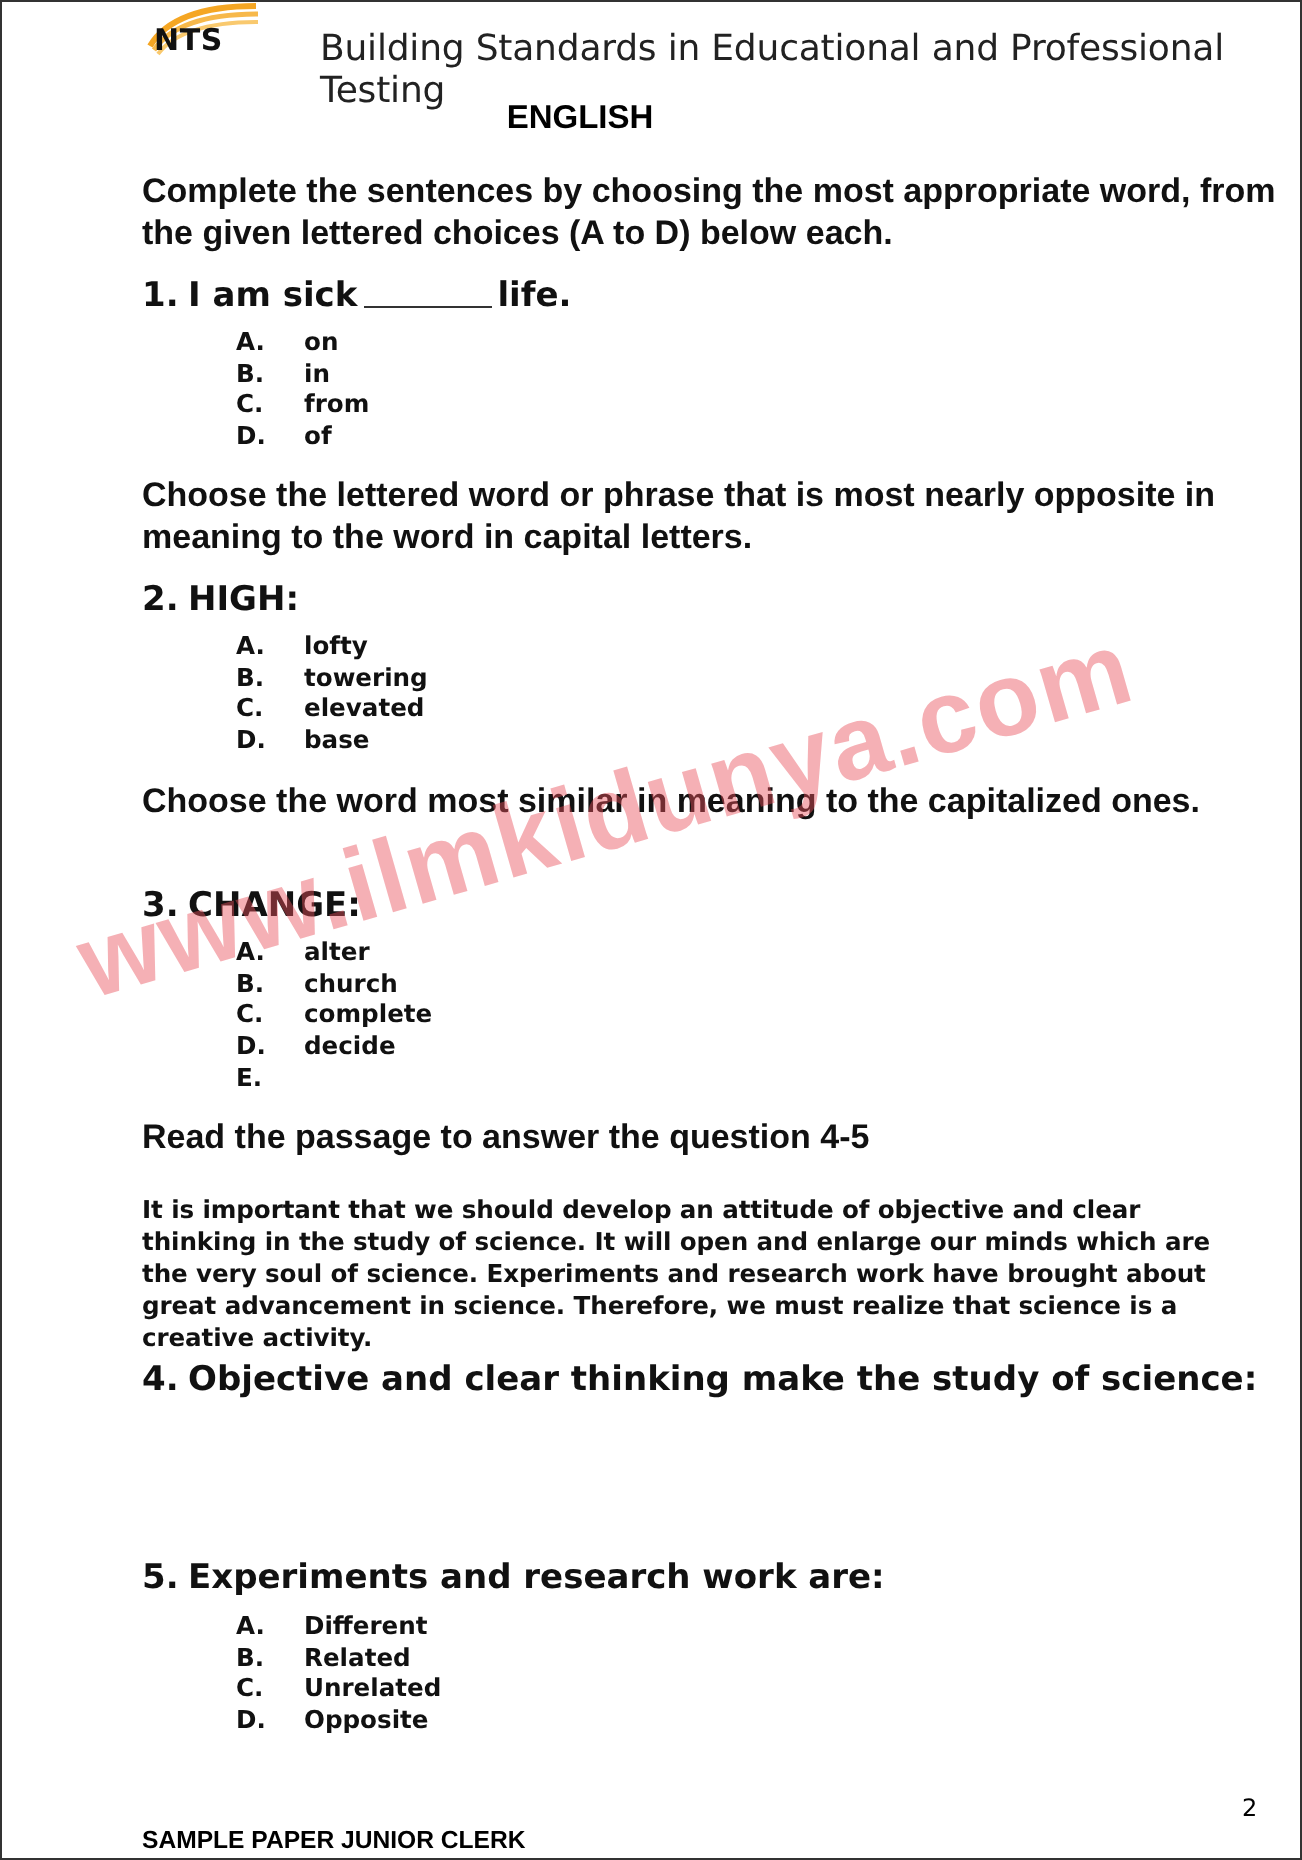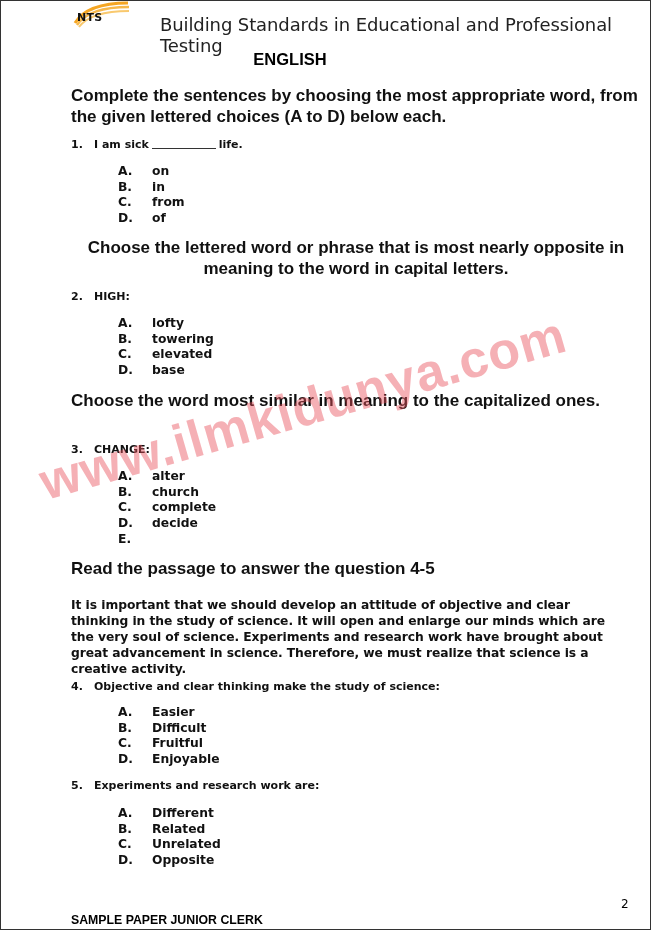--- a/index.html
+++ b/index.html
@@ -7,40 +7,40 @@
   body { position: relative; font-family: "DejaVu Sans", sans-serif; color: #000; }
   .page {
     position: absolute; left: 0; top: 0; width: 651px; height: 930px;
     border: 1.5px solid #333; background: #fff; overflow: hidden;
   }
   .logo {
     position: absolute; left: 72px; top: 0px; width: 60px; height: 28px;
   }
   .logo-text {
     position: absolute; left: 4px; top: 10px;
-    font-family: "DejaVu Sans", sans-serif; font-weight: bold; font-size: 11px;
+    font-family: "DejaVu Sans", sans-serif; font-weight: bold; font-size: 15px;
     color: #111; letter-spacing: 0.3px;
   }
   .tagline {
     position: absolute; left: 159px; top: 13px;
     font-family: "DejaVu Sans", sans-serif; font-size: 18px; color: #222;
     letter-spacing: -0.1px;
   }
   .subject {
     position: absolute; left: 0; width: 578px; top: 49px; text-align: center;
     font-family: Liberation Sans, sans-serif; font-weight: bold; font-size: 16.5px;
   }
   .instr {
     position: absolute; left: 70px; width: 570px;
     font-family: "Liberation Sans", sans-serif; font-weight: bold; font-size: 17px;
     line-height: 21px; color: #111;
   }
   .q {
     position: absolute; left: 70px;
-    font-family: "DejaVu Sans", sans-serif; font-weight: bold; font-size: 11px;
+    font-family: "DejaVu Sans", sans-serif; font-weight: bold; font-size: 17px;
     color: #111;
   }
   .q .num { display: inline-block; width: 23px; }
   .blank {
     display: inline-block; width: 64px; border-bottom: 1.5px solid #333;
     margin: 0 3px; vertical-align: -1px;
   }
   .opts { position: absolute; left: 117px; }
   .opt {
     height: 15.7px; font-family: "DejaVu Sans", sans-serif; font-weight: bold;
@@ -89,21 +89,21 @@
   <div class="q" style="top:137px;">
     <span class="num">1.</span><span>I am sick</span><span class="blank"></span><span>life.</span>
   </div>
   <div class="opts" style="top:163px;">
     <div class="opt"><span class="letter">A.</span><span>on</span></div>
     <div class="opt"><span class="letter">B.</span><span>in</span></div>
     <div class="opt"><span class="letter">C.</span><span>from</span></div>
     <div class="opt"><span class="letter">D.</span><span>of</span></div>
   </div>
 
-  <div class="instr" style="top:236px;text-align:center;">Choose the lettered word or phrase that is most nearly opposite in meaning to the word in capital letters.</div>
+  <div class="instr" style="top:236px;">Choose the lettered word or phrase that is most nearly opposite in meaning to the word in capital letters.</div>
   <div class="q" style="top:289px;">
     <span class="num">2.</span><span>HIGH:</span>
   </div>
   <div class="opts" style="top:315px;">
     <div class="opt"><span class="letter">A.</span><span>lofty</span></div>
     <div class="opt"><span class="letter">B.</span><span>towering</span></div>
     <div class="opt"><span class="letter">C.</span><span>elevated</span></div>
     <div class="opt"><span class="letter">D.</span><span>base</span></div>
   </div>
 
@@ -118,26 +118,20 @@
     <div class="opt"><span class="letter">D.</span><span>decide</span></div>
     <div class="opt"><span class="letter">E.</span><span></span></div>
   </div>
 
   <div class="instr" style="top:557px;">Read the passage to answer the question 4-5</div>
   <div class="passage" style="top:596px;">It is important that we should develop an attitude of objective and clear thinking in the study of science. It will open and enlarge our minds which are the very soul of science. Experiments and research work have brought about great advancement in science. Therefore, we must realize that science is a creative activity.</div>
 
   <div class="q" style="top:679px;">
     <span class="num">4.</span><span>Objective and clear thinking make the study of science:</span>
   </div>
-  <div class="opts" style="top:704px;">
-    <div class="opt"><span class="letter">A.</span><span>Easier</span></div>
-    <div class="opt"><span class="letter">B.</span><span>Difficult</span></div>
-    <div class="opt"><span class="letter">C.</span><span>Fruitful</span></div>
-    <div class="opt"><span class="letter">D.</span><span>Enjoyable</span></div>
-  </div>
 
   <div class="q" style="top:778px;">
     <span class="num">5.</span><span>Experiments and research work are:</span>
   </div>
   <div class="opts" style="top:805px;">
     <div class="opt"><span class="letter">A.</span><span>Different</span></div>
     <div class="opt"><span class="letter">B.</span><span>Related</span></div>
     <div class="opt"><span class="letter">C.</span><span>Unrelated</span></div>
     <div class="opt"><span class="letter">D.</span><span>Opposite</span></div>
   </div>

